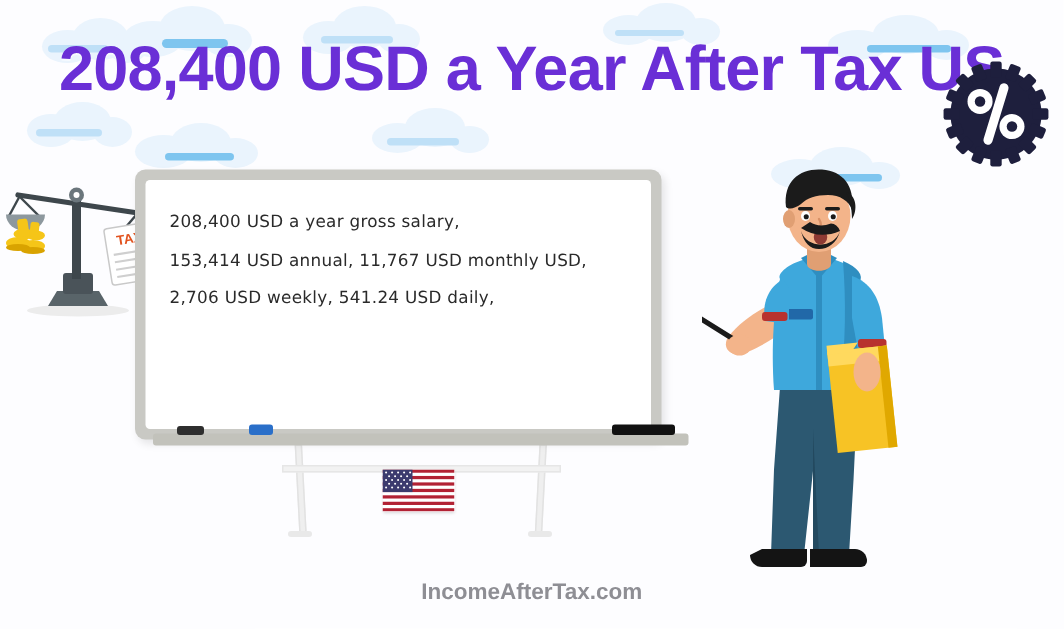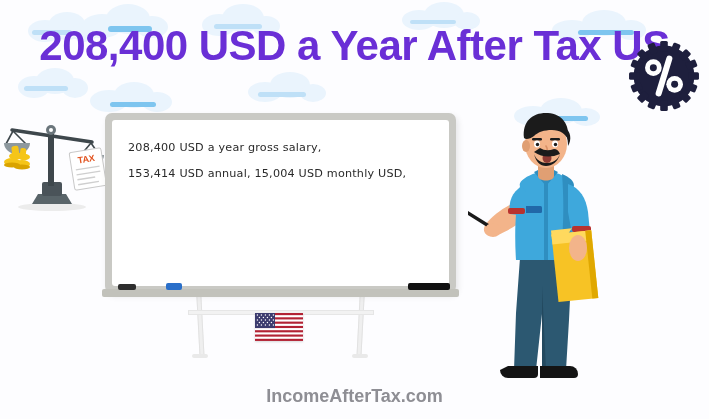--- a/index.html
+++ b/index.html
@@ -55,21 +55,21 @@
     position:absolute;
     left:626px; top:38px;
     width:76px; height:76px;
     z-index:8;
   }
   #badge svg { display:block; width:76px; height:76px; }
 
   
   #board {
     position:absolute;
-    left:105px; top:113px;
+    left:90px; top:113px;
     width:351px; height:180px;
     background:#c9c9c4;
     border-radius:7px;
     padding:7px;
     box-shadow:2px 3px 6px rgba(0,0,0,.10);
     z-index:4;
   }
   #board-face {
     width:100%; height:100%;
     background:#ffffff;
@@ -141,21 +141,21 @@
   
   #scales { position:absolute; left:4px; top:112px; width:104px; height:104px; z-index:3; }
 
   
   #man { position:absolute; left:468px; top:108px; width:210px; height:272px; z-index:5; }
 
   
   #footer {
     position:absolute; left:0; top:386px; width:709px;
     text-align:center;
-    font-size:18px; font-weight:bold;
+    font-size:15px; font-weight:bold;
     color:#8e8e94;
     font-family:"Liberation Sans", sans-serif;
     z-index:7;
   }
 </style>
 </head>
 <body>
 
 <div id="canvas">
 
@@ -353,21 +353,22 @@
         <circle cx="10.4" cy="12" r="0.7"></circle>
           <circle cx="14.4" cy="12" r="0.7"></circle>
         <circle cx="18.4" cy="12" r="0.7"></circle>
       </g>
     </svg>
   </div>
 
   <div id="board">
     <div id="board-face">
       <div class="bline">208,400 USD a year gross salary,</div>
-      <div class="bline">153,414 USD annual, 15,004 USD monthly USD,</div>
+      <div class="bline">153,414 USD annual, 11,767 USD monthly USD,</div>
+      <div class="bline">2,706 USD weekly, 541.24 USD daily,</div>
     </div>
   </div>
 
   <div id="tray"></div>
   <div id="eraser"></div>
   <div id="marker-blue"></div>
   <div id="marker-black"></div>
 
   <div id="man">
     <svg viewBox="0 0 210 272" xmlns="http://www.w3.org/2000/svg">

